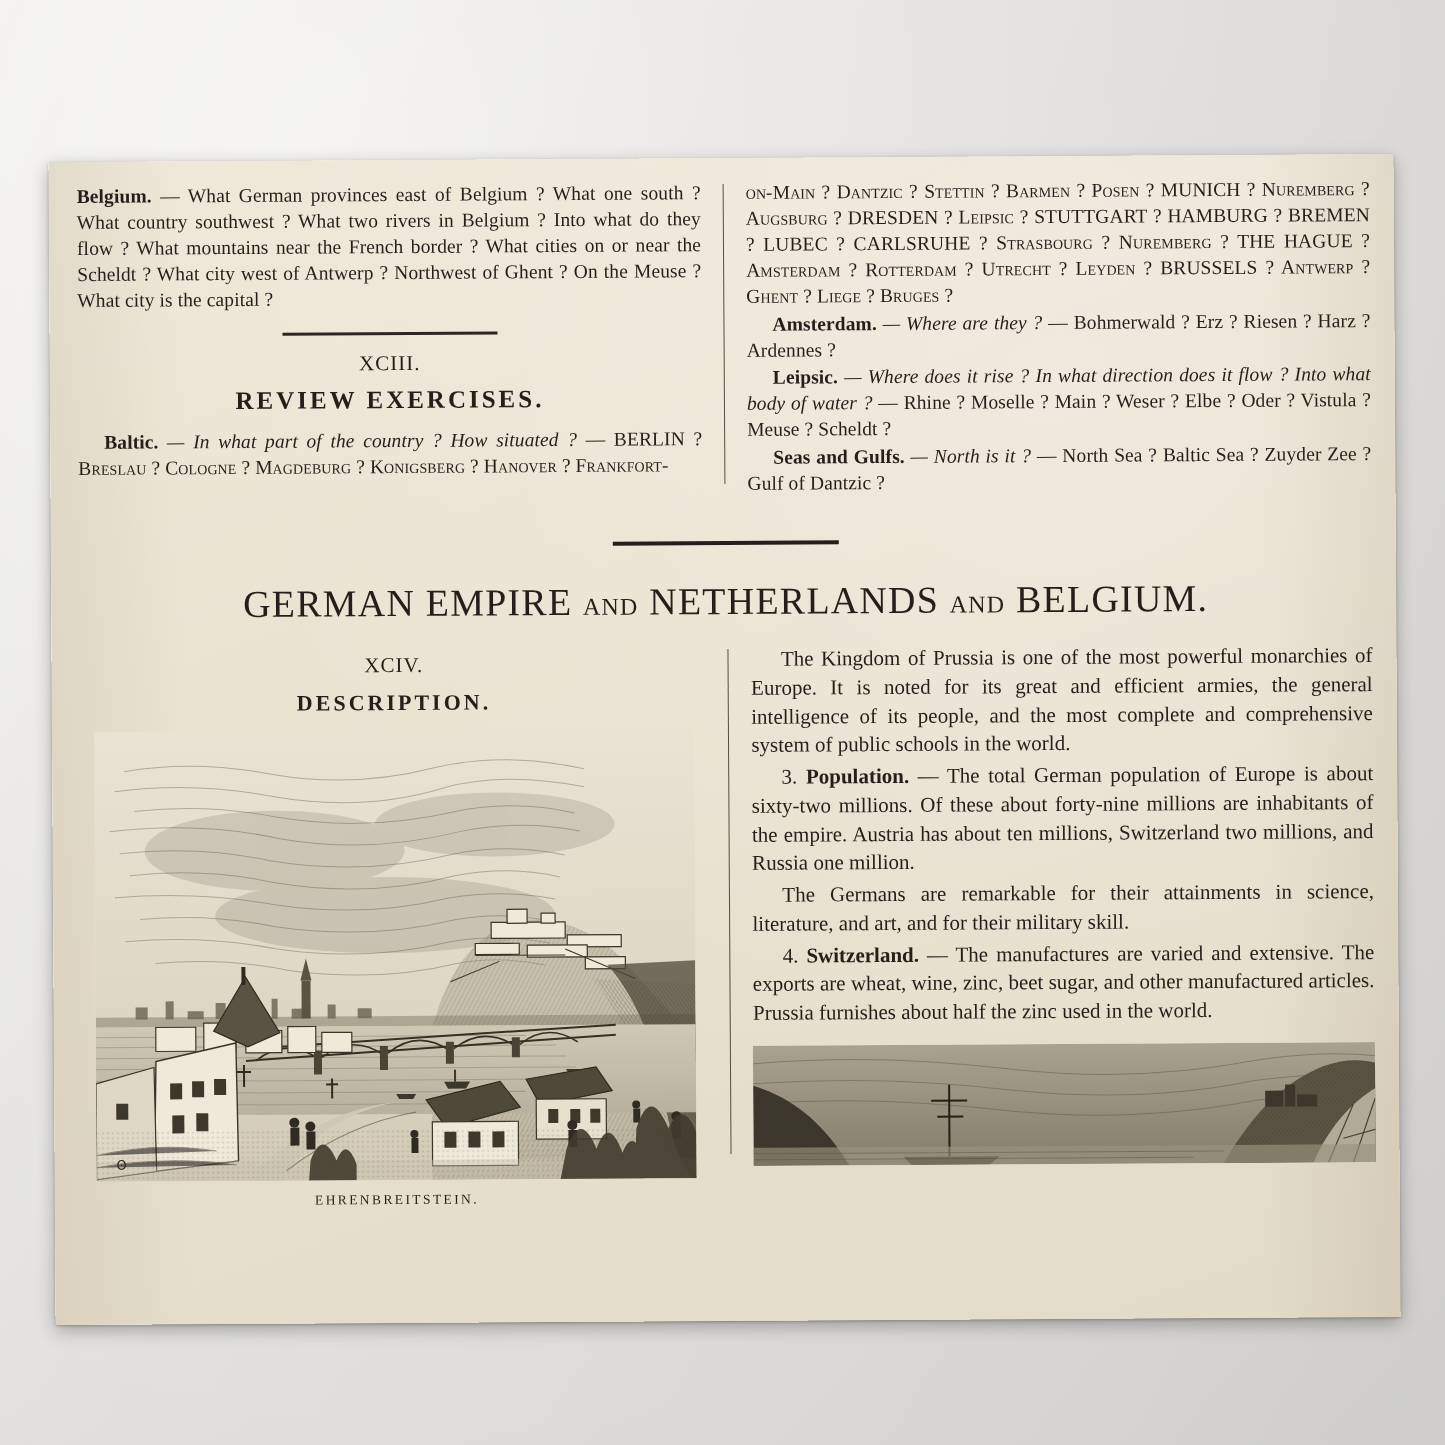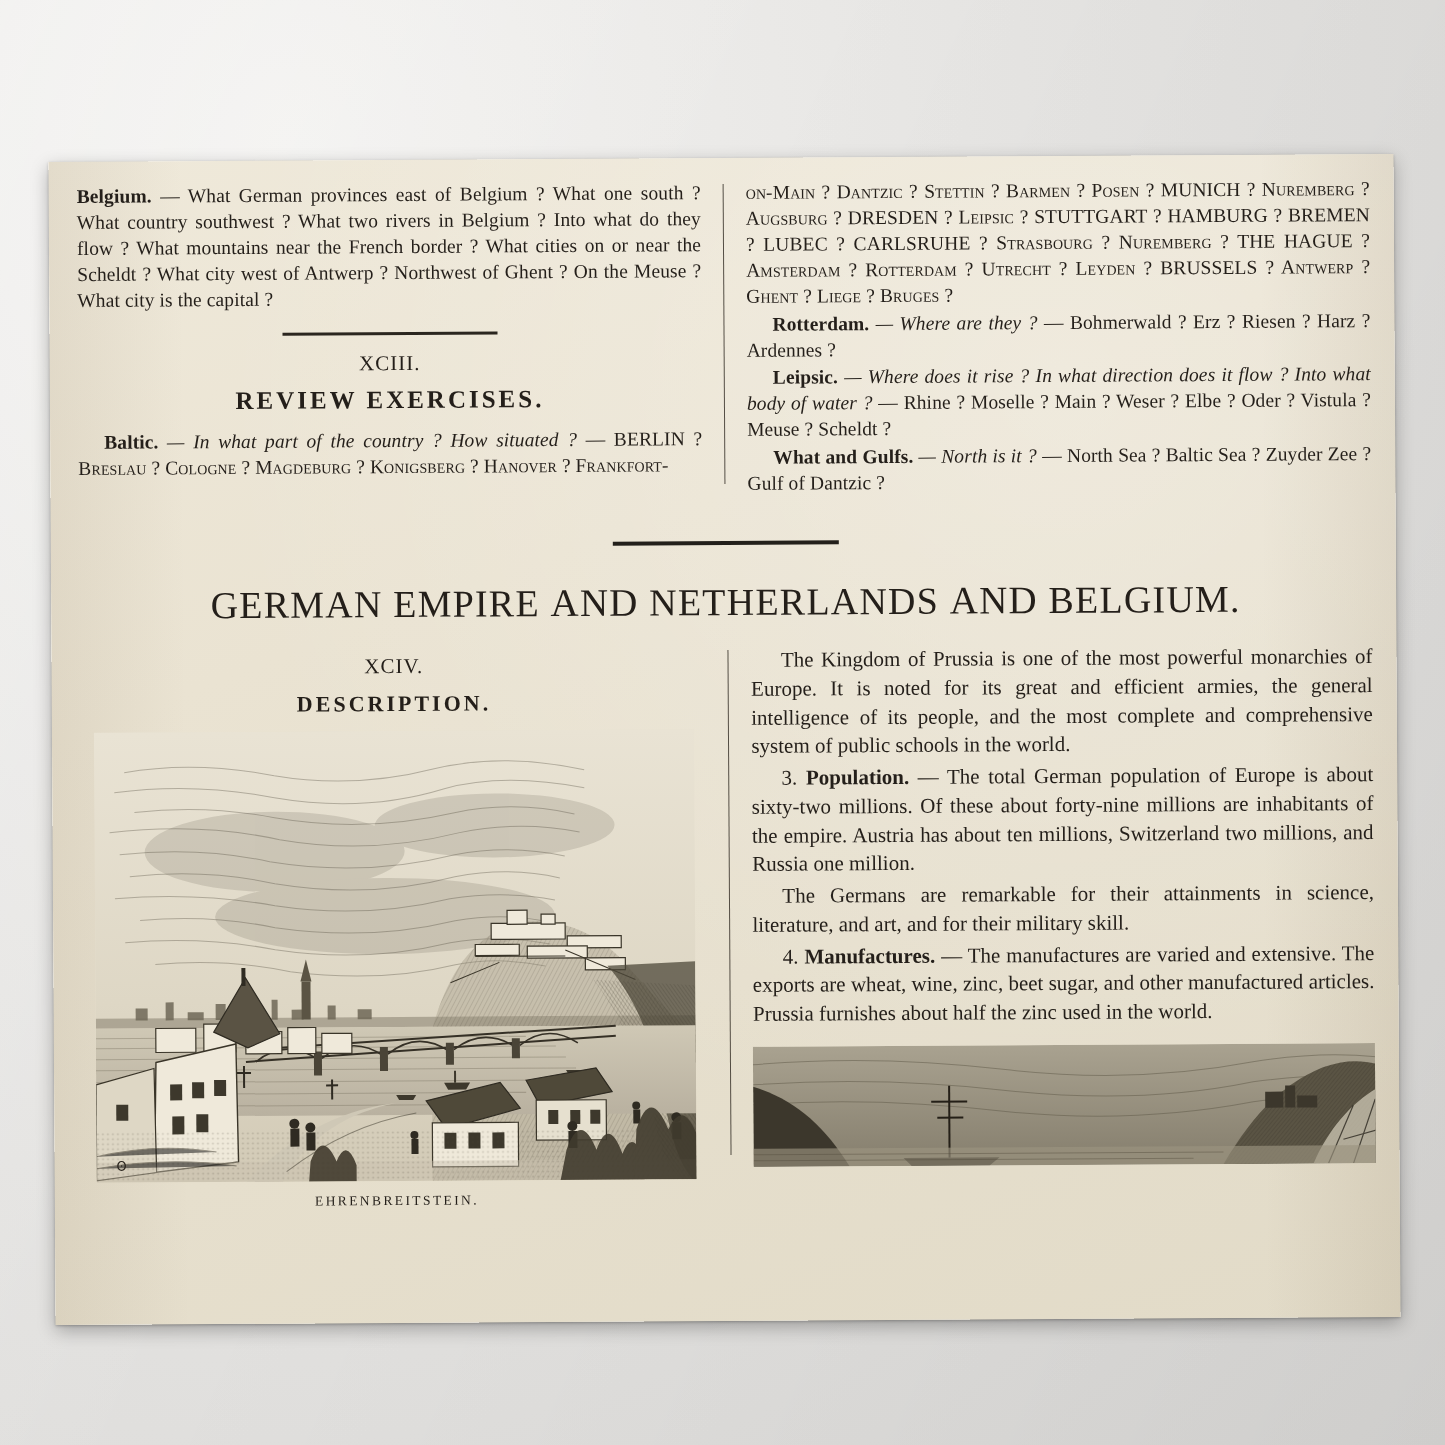--- a/index.html
+++ b/index.html
@@ -70,21 +70,21 @@
     font-weight:bold;
   }
 
   .midrule{
     width:226px;height:4px;background:#23201b;margin:44px auto 34px auto;
   }
   h1.maintitle{
     text-align:center;font-size:38px;letter-spacing:1.2px;font-weight:normal;
     margin:0 0 22px 0;white-space:nowrap;
   }
-  h1.maintitle .and{font-size:39px;}
+  h1.maintitle .and{font-size:24px;}
 
   
   .lowcols{display:flex;}
   .lcol{width:655px;padding-right:20px;}
   .rcol{width:648px;padding-left:22px;}
   .vrule2{width:1px;background:#3a342c;height:505px;margin-top:4px;opacity:.85;}
 
   .desc-num{text-align:center;font-size:21px;letter-spacing:1px;margin:6px 0 12px 0;}
   .desc-title{text-align:center;font-size:22px;letter-spacing:3px;margin:0 0 14px 0;font-weight:bold;}
 
@@ -127,23 +127,23 @@
         <div class="secnum">XCIII.</div>
         <div class="sectitle">REVIEW EXERCISES.</div>
 
         <p class="q ind"><b class="lbl">Baltic.</b> <i class="it">— In what part of the country ?  How situated ?</i> <span class="sc">— BERLIN ? Breslau ? Cologne ? Magdeburg ? Konigsberg ? Hanover ? Frankfort-</span></p>
       </div>
 
       <div class="vrule"></div>
 
       <div class="col right">
         <p class="q sc">on-Main ?  Dantzic ?  Stettin ?  Barmen ?  Posen ?  MUNICH ?  Nuremberg ?  Augsburg ?  DRESDEN ?  Leipsic ?  STUTTGART ?  HAMBURG ?  BREMEN ?  LUBEC ?  CARLSRUHE ?  Strasbourg ?  Nuremberg ?  THE HAGUE ?  Amsterdam ?  Rotterdam ?  Utrecht ?  Leyden ?  BRUSSELS ?  Antwerp ?  Ghent ?  Liege ?  Bruges ?</p>
-        <p class="q ind"><b class="lbl">Rotterdam.</b> <i class="it">— Where are they ?</i> <span>— Bohmerwald ?  Erz ?  Riesen ?  Harz ?  Ardennes ?</span></p>
+        <p class="q ind"><b class="lbl">Amsterdam.</b> <i class="it">— Where are they ?</i> <span>— Bohmerwald ?  Erz ?  Riesen ?  Harz ?  Ardennes ?</span></p>
         <p class="q ind"><b class="lbl">Leipsic.</b> <i class="it">— Where does it rise ?  In what direction does it flow ?  Into what body of water ?</i> <span>— Rhine ?  Moselle ?  Main ?  Weser ?  Elbe ?  Oder ?  Vistula ?  Meuse ?  Scheldt ?</span></p>
-        <p class="q ind"><b class="lbl">What and Gulfs.</b> <i class="it">— North is it ?</i> <span>— North Sea ?  Baltic Sea ?  Zuyder Zee ?  Gulf of Dantzic ?</span></p>
+        <p class="q ind"><b class="lbl">Seas and Gulfs.</b> <i class="it">— North is it ?</i> <span>— North Sea ?  Baltic Sea ?  Zuyder Zee ?  Gulf of Dantzic ?</span></p>
       </div>
     </div>
 
     <div class="midrule"></div>
 
     <h1 class="maintitle">
       <span>GERMAN EMPIRE</span>
       <span class="and">AND</span>
       <span>NETHERLANDS</span>
       <span class="and">AND</span>
@@ -357,21 +357,21 @@
         </div>
         <div class="caption">EHRENBREITSTEIN.</div>
       </div>
 
       <div class="vrule2"></div>
 
       <div class="rcol">
         <p class="body ind2">The Kingdom of Prussia is one of the most powerful monarchies of Europe.  It is noted for its great and efficient armies, the general intelligence of its people, and the most complete and comprehensive system of public schools in the world.</p>
         <p class="body ind2"><span>3.</span> <b class="lbl">Population.</b> <span>— The total German population of Europe is about sixty-two millions.  Of these about forty-nine millions are inhabitants of the empire.  Austria has about ten millions, Switzerland two millions, and Russia one million.</span></p>
         <p class="body ind2">The Germans are remarkable for their attainments in science, literature, and art, and for their military skill.</p>
-        <p class="body ind2"><span>4.</span> <b class="lbl">Manufactures.</b> <span>— The manufactures are varied and extensive.  The exports are wheat, wine, zinc, beet sugar, and other manufactured articles.  Prussia furnishes about half the zinc used in the world.</span></p>
+        <p class="body ind2"><span>4.</span> <b class="lbl">Switzerland.</b> <span>— The manufactures are varied and extensive.  The exports are wheat, wine, zinc, beet sugar, and other manufactured articles.  Prussia furnishes about half the zinc used in the world.</span></p>
 
         <div class="engr2">
           <svg width="660" height="120" viewBox="0 0 660 120" xmlns="http://www.w3.org/2000/svg">
             <defs>
               <linearGradient id="sky2" x1="0" y1="0" x2="0" y2="1">
                 <stop offset="0%" stop-color="#a9a290"></stop>
                 <stop offset="100%" stop-color="#857e6d"></stop>
               </linearGradient>
               <pattern id="h3" width="3" height="3" patternUnits="userSpaceOnUse" patternTransform="rotate(40)">
                 <line x1="0" y1="0" x2="0" y2="3" stroke="#2b271f" stroke-width="1" opacity="0.6"></line>

